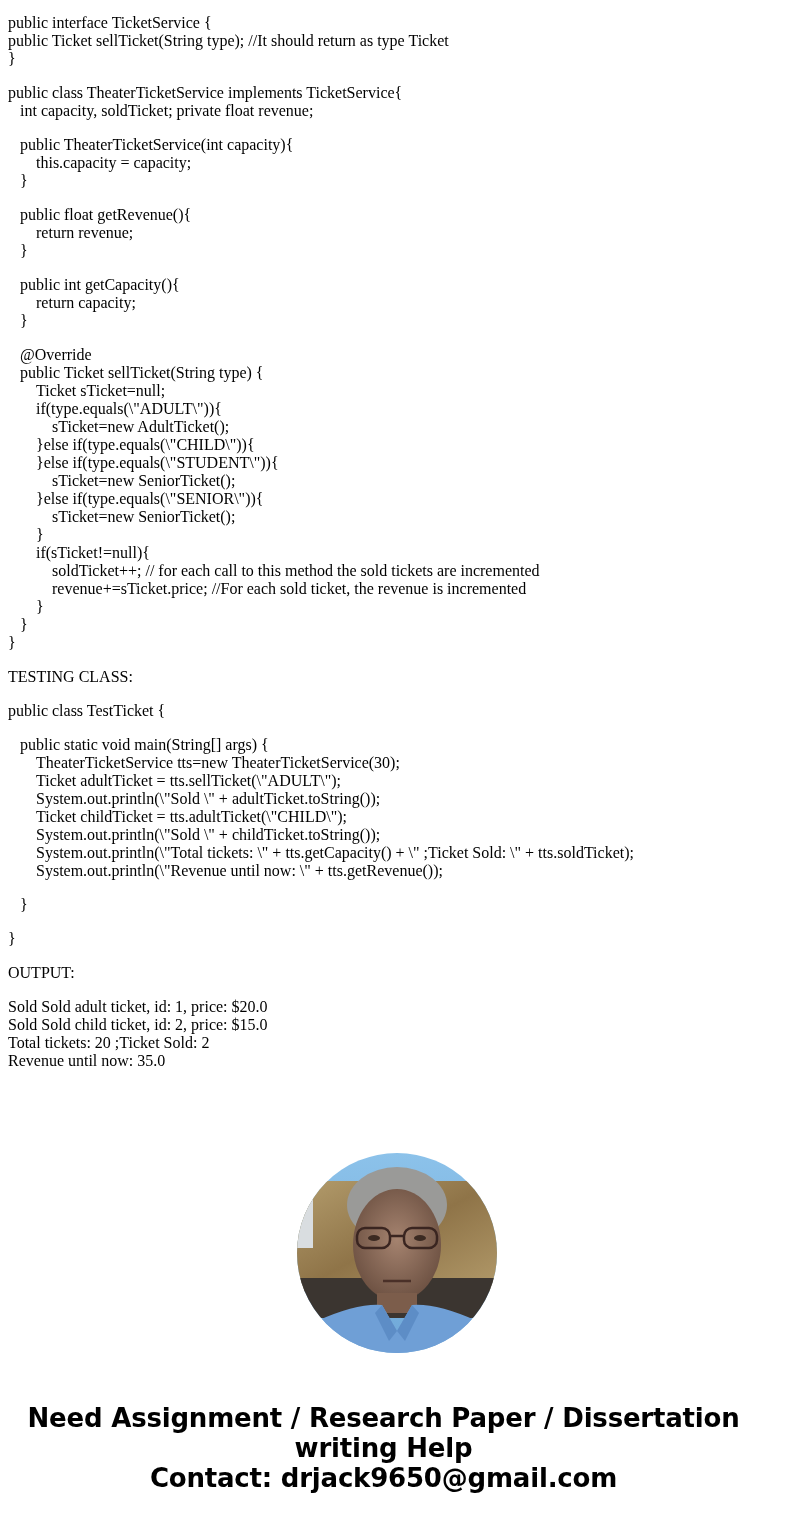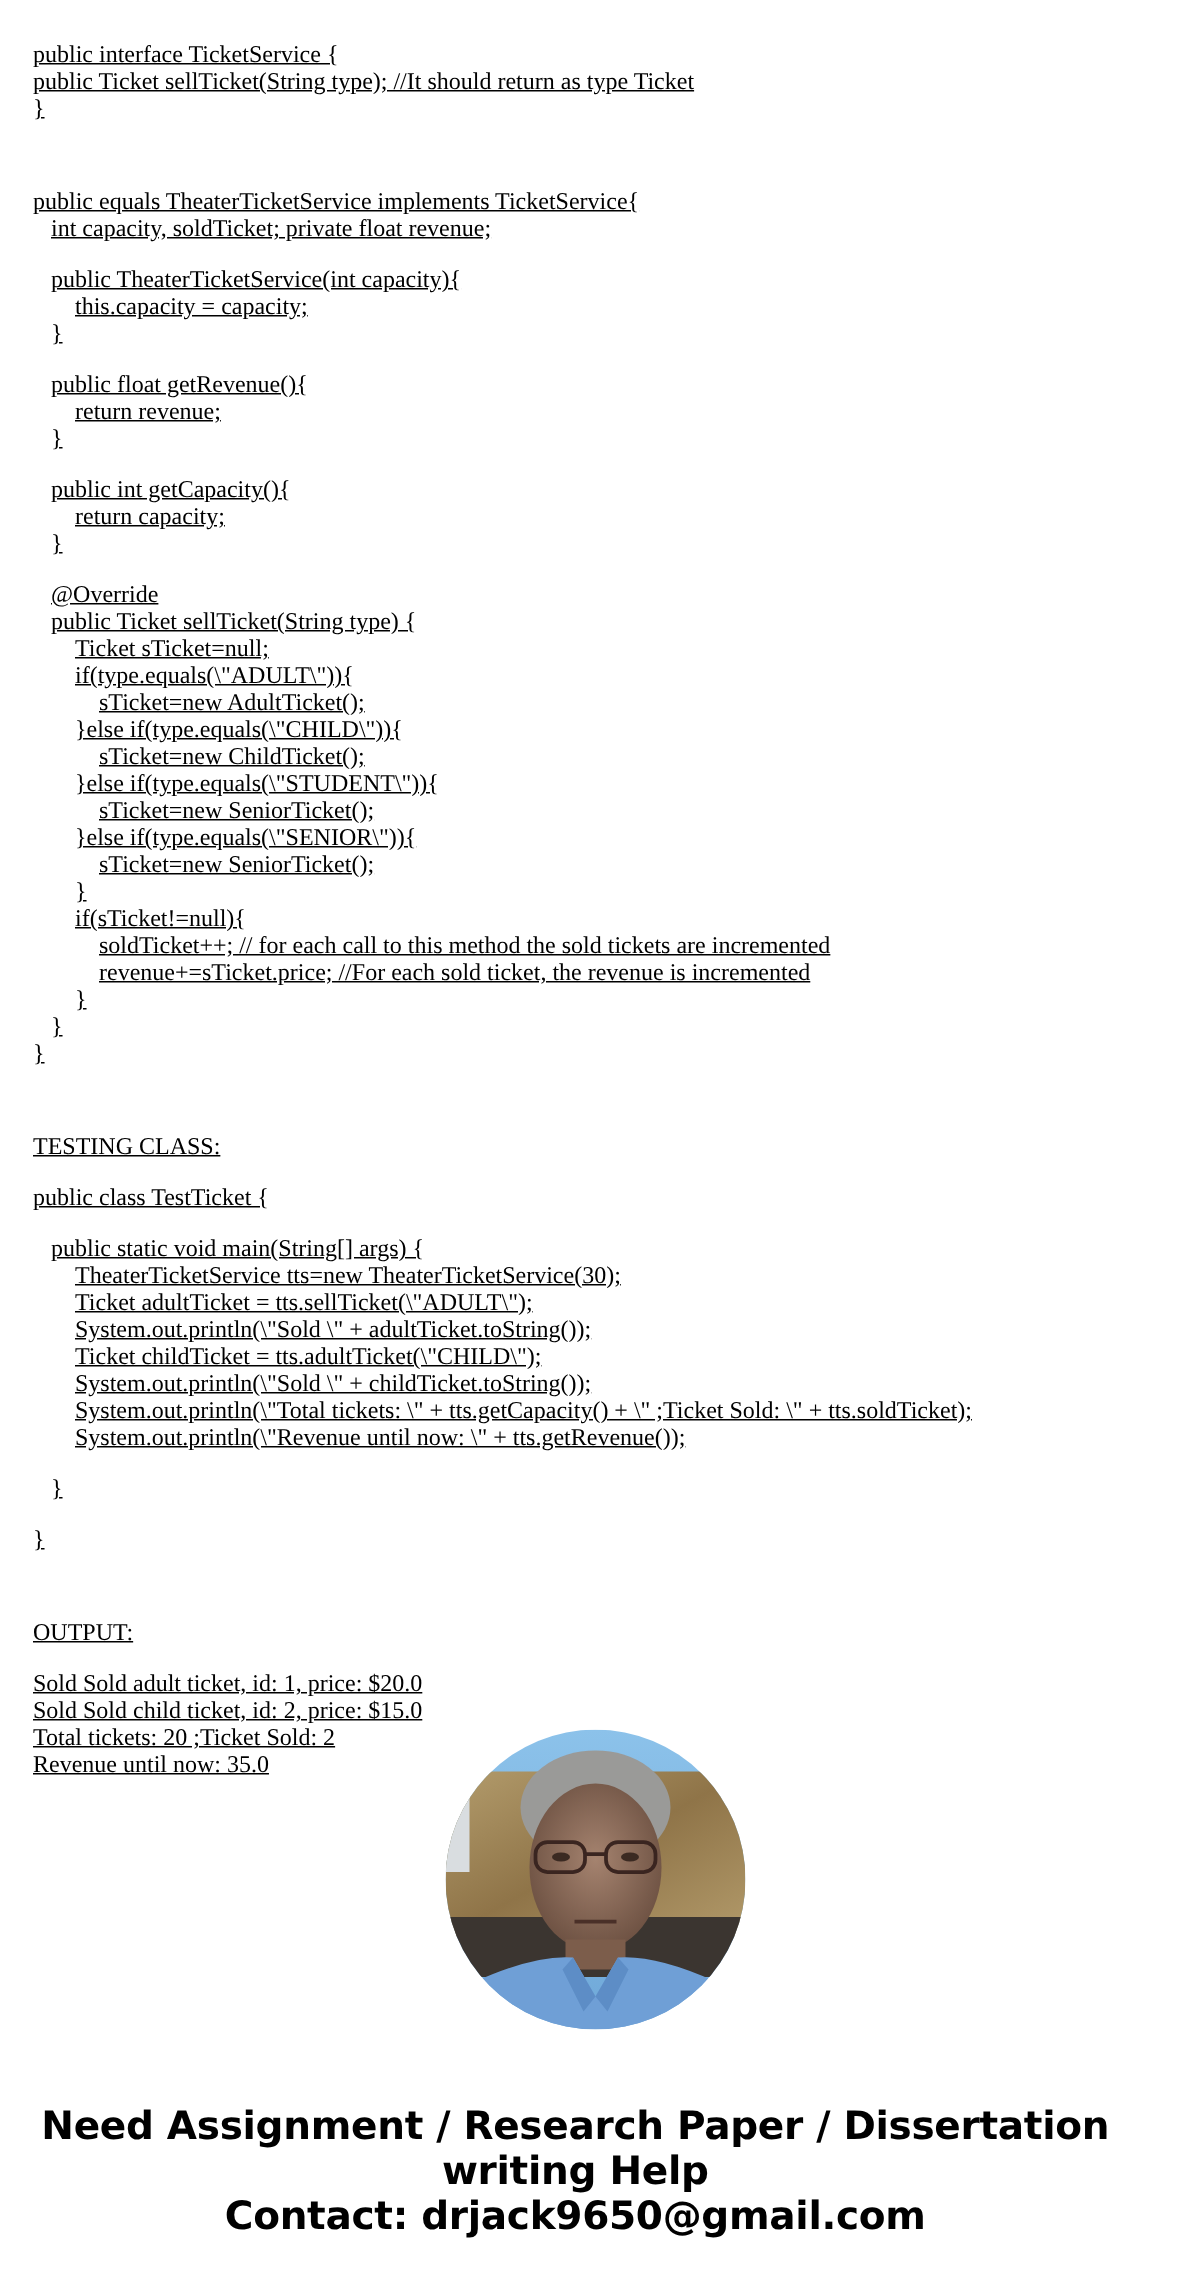--- a/index.html
+++ b/index.html
@@ -11,21 +11,21 @@
       font-size: 16px;
       color: #000000;
       overflow: hidden;
     }
     .doc { position: absolute; left: 8px; top: 14px; width: 780px; }
     .line { height: 18px; line-height: 18px; white-space: pre; }
     .gap { height: 16px; }
     .i1 { padding-left: 12px; }
     .i2 { padding-left: 28px; }
     .i3 { padding-left: 44px; }
-    .block { margin: 14px; text-decoration: underline; }
+    .block { margin: 0; }
     .photo-wrap {
       position: absolute;
       left: 297px; top: 1153px;
       width: 200px; height: 200px;
       border-radius: 50%;
       overflow: hidden;
     }
     .promo {
       position: absolute;
       left: 0; top: 1403px; width: 767px;
@@ -44,21 +44,21 @@
 <div class="doc">
 
   <div class="block">
     <div class="line">public interface TicketService {</div>
     <div class="line">public Ticket sellTicket(String type); //It should return as type Ticket</div>
     <div class="line">}</div>
   </div>
   <div class="gap"></div>
 
   <div class="block">
-    <div class="line">public equals TheaterTicketService implements TicketService{</div>
+    <div class="line">public class TheaterTicketService implements TicketService{</div>
     <div class="line i1">int capacity, soldTicket; private float revenue;</div>
     <div class="gap"></div>
 
     <div class="line i1">public TheaterTicketService(int capacity){</div>
     <div class="line i2">this.capacity = capacity;</div>
     <div class="line i1">}</div>
     <div class="gap"></div>
 
     <div class="line i1">public float getRevenue(){</div>
     <div class="line i2">return revenue;</div>
@@ -69,21 +69,20 @@
     <div class="line i2">return capacity;</div>
     <div class="line i1">}</div>
     <div class="gap"></div>
 
     <div class="line i1">@Override</div>
     <div class="line i1">public Ticket sellTicket(String type) {</div>
     <div class="line i2">Ticket sTicket=null;</div>
     <div class="line i2">if(type.equals(\"ADULT\")){</div>
     <div class="line i3">sTicket=new AdultTicket();</div>
     <div class="line i2">}else if(type.equals(\"CHILD\")){</div>
-    <div class="line i3">sTicket=new ChildTicket();</div>
     <div class="line i2">}else if(type.equals(\"STUDENT\")){</div>
     <div class="line i3">sTicket=new SeniorTicket();</div>
     <div class="line i2">}else if(type.equals(\"SENIOR\")){</div>
     <div class="line i3">sTicket=new SeniorTicket();</div>
     <div class="line i2">}</div>
     <div class="line i2">if(sTicket!=null){</div>
     <div class="line i3">soldTicket++; // for each call to this method the sold tickets are incremented</div>
     <div class="line i3">revenue+=sTicket.price; //For each sold ticket, the revenue is incremented</div>
     <div class="line i2">}</div>
     <div class="line i1">}</div>

